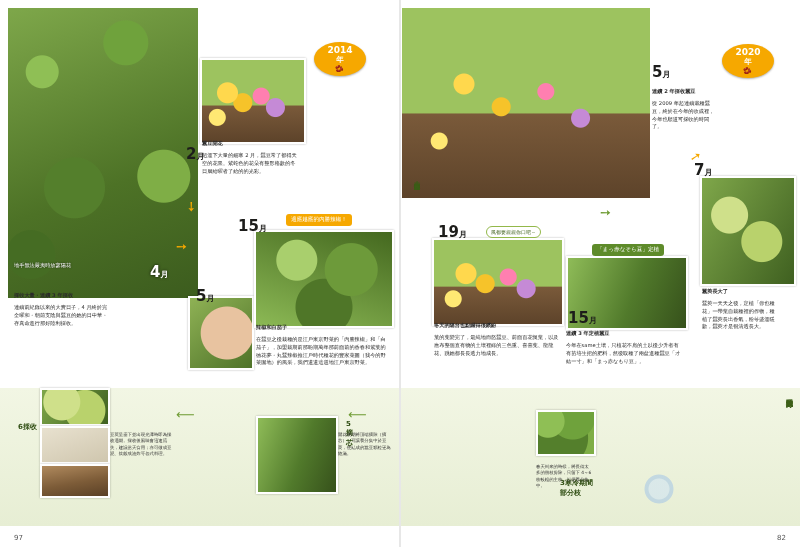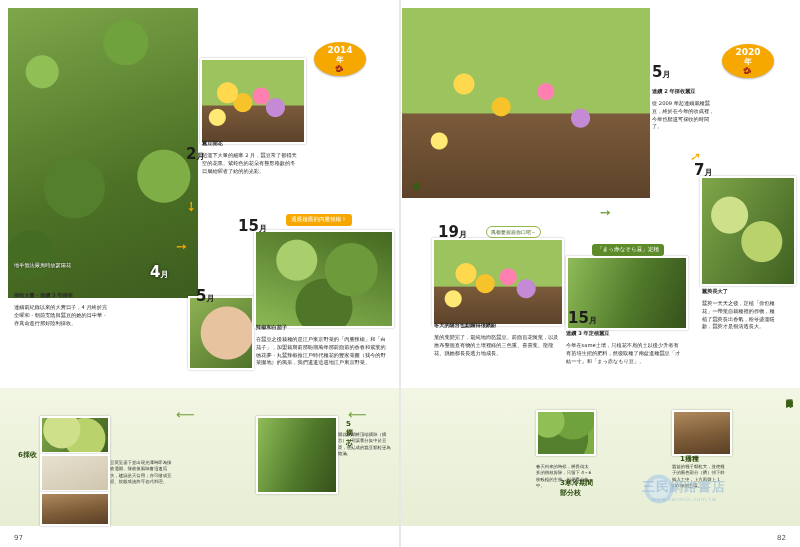--- a/index.html
+++ b/index.html
@@ -153,64 +153,53 @@
     </div>
     <div class="cap" style="left:566px;top:330px;width:64px;font-weight:bold;">連續 3 年定植蠶豆</div>
     <div class="cap" style="left:566px;top:342px;width:116px;">今年在same土壤，只植花不肩的土以後少升者有有苗培生把的肥料，然後取種了兩盆進種蠶豆「才結一寸」和「まっ赤なもり豆」。</div>
 
     <div class="arrow g" style="left:600px;top:206px;">➙</div>
     <div class="arrow" style="left:690px;top:150px;transform:rotate(-35deg);">➙</div>
 
     <div class="bottom">
       <div class="hdr">蠶豆的栽種方法</div>
 
-      <div class="step" style="left:672px;top:22px;">
-        <div class="ph b soil" style="position:relative;width:56px;height:42px;"></div>
-        <div class="num" style="left:0;top:44px;">
-          <span>1</span><span>播種</span>
-        </div>
-        <div class="txt" style="left:0;top:54px;width:56px;">蠶苗的種子顆粒大，並使種子的黑色部分（臍）朝下斜插入土中，上方再撒上 1 cm 厚的土壤。</div>
-      </div>
 
 
       <div class="step" style="left:536px;top:22px;">
         <div class="ph b leafy" style="position:relative;width:56px;height:42px;"></div>
         <div class="num" style="left:16px;top:44px;margin-top:24px;">
           <span>3</span><span>寒冷期間部分枝</span>
         </div>
         <div class="txt" style="left:0;top:54px;width:56px;">春天到來的時候，將長得太多的側枝剪除，只留下 4～6 枝較粗的主枝，以便養分集中。</div>
       </div>
 
 
       <div class="step" style="left:256px;top:28px;">
         <div class="ph b greenwall" style="position:relative;width:78px;height:74px;"></div>
         <div class="num" style="left:82px;top:4px;">
           <span>5</span><span>摘芯</span>
         </div>
         <div class="txt" style="left:82px;top:16px;width:54px;">開花後期將頂端摘除（摘芯），可讓養分集中於豆莢，使結成的蠶豆顆粒更為飽滿。</div>
       </div>
 
-      <div class="step" style="left:40px;top:28px;">
+      <div class="step" style="left:40px;top:0;">
         <div class="ph b pods" style="position:relative;width:66px;height:34px;"></div>
         <div class="ph b tbl" style="position:absolute;left:0;top:38px;width:66px;height:34px;"></div>
         <div class="ph b soil" style="position:absolute;left:0;top:76px;width:66px;height:30px;"></div>
         <div class="num" style="left:-30px;top:34px;">
           <span>6</span><span>採收</span>
         </div>
         <div class="txt" style="left:70px;top:44px;width:64px;">豆莢呈垂下並出現光澤時即為採收適期。採收後風味會迅速流失，建議當天食用；亦可做成豆泥、炊飯或油炸等各式料理。</div>
       </div>
 
       <div class="arrow g" style="left:348px;top:20px;">⟵</div>
       <div class="arrow g" style="left:176px;top:20px;">⟵</div>
 
       <div class="wmlogo"></div>
-      <div class="wm">
-        <div class="t">三民網路書店</div>
-        <div class="s">www.sanmin.com.tw</div>
-      </div>
     </div>
 
     <div class="pno" style="left:14px;">97</div>
     <div class="pno" style="right:14px;">82</div>
 
     <div class="spine"></div>
   </div>
 </div>
 
 </body></html>

